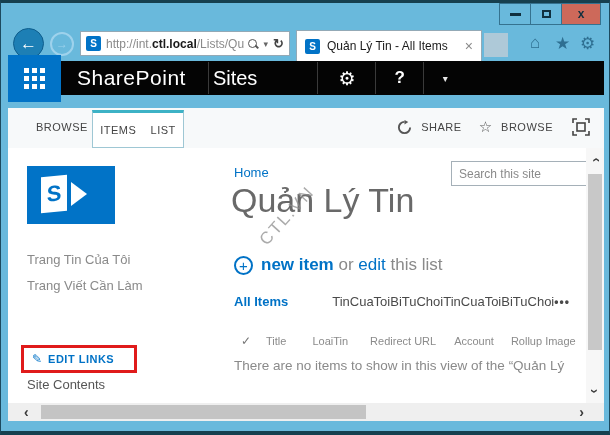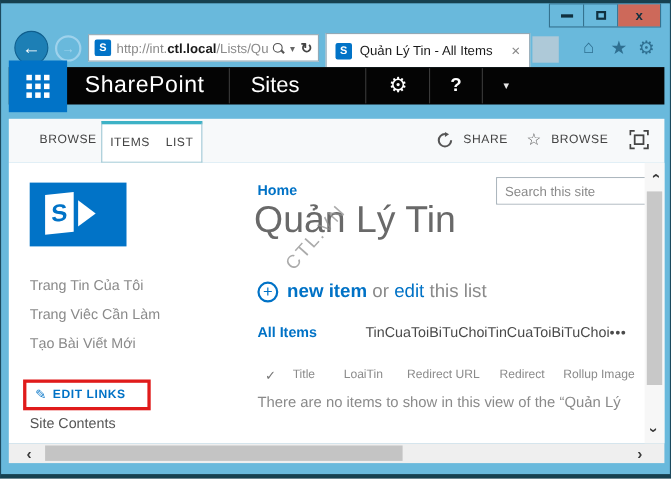--- a/index.html
+++ b/index.html
@@ -75,21 +75,21 @@
     transform:skewY(-6deg); display:flex; align-items:center; justify-content:center;
     color:#0173c7; font-weight:bold; font-size:22px; }
   .logo-chev { position:absolute; left:44px; top:16px; width:0; height:0;
     border-top:12px solid transparent; border-bottom:12px solid transparent; border-left:16px solid #fff; }
   .side-link { position:absolute; left:19px; font-size:13px; color:#8a8a8a; white-space:nowrap; }
   .editlinks-box { position:absolute; left:13px; top:197px; width:116px; height:28px;
     border:3px solid #e01b1b; display:flex; align-items:center; }
   .pencil-icon { color:#0072c6; font-size:12px; margin:0 6px 0 8px; }
   .editlinks-label { color:#0072c6; font-size:11px; font-weight:bold; letter-spacing:0.5px; white-space:nowrap; }
   .site-contents { position:absolute; left:19px; top:229px; font-size:13px; color:#555; }
-  .breadcrumb-home { position:absolute; left:226px; top:17px; font-size:13px; font-weight:bold; color:#0072c6; }
+  .breadcrumb-home { position:absolute; left:226px; top:17px; font-size:13px; font-weight:normal; color:#0072c6; }
   .page-title { position:absolute; left:223px; top:33px; font-size:34px; font-weight:300; color:#696969; white-space:nowrap; }
   .watermark { position:absolute; left:243px; top:58px; font-size:17px; color:#8f8f8f; opacity:0.75;
     transform:rotate(-48deg); letter-spacing:2px; white-space:nowrap; }
   .search-box { position:absolute; left:443px; top:13px; width:142px; height:25px;
     border:1px solid #a5b0b8; background:#fff; }
   .search-box input { width:100%; height:100%; border:none; outline:none; font-size:12px;
     color:#333; padding-left:7px; font-family:"Liberation Sans", sans-serif; }
   .search-box input::placeholder { color:#8a8a8a; }
   .newitem-row { position:absolute; left:226px; top:107px; display:flex; align-items:center;
     font-size:17px; color:#8a8a8a; white-space:nowrap; }
@@ -171,21 +171,21 @@
           <span></span>
           <span></span>
           <span></span>
           <span></span>
           <span></span>
           <span></span>
         </span>
     </div>
     <span class="suite-brand">SharePoint</span>
     <span class="suite-sep" style="margin-left:22px;"></span>
-    <span class="suite-section" style="margin-left:19px;text-align:right;">Sites</span>
+    <span class="suite-section" style="margin-left:4px;text-align:right;">Sites</span>
     <span class="suite-sep" style="margin-left:60px;"></span>
     <span class="suite-gear" style="margin-left:20px;">⚙</span>
     <span class="suite-sep" style="margin-left:20px;"></span>
     <span class="suite-help" style="margin-left:18px;">?</span>
     <span class="suite-sep" style="margin-left:18px;"></span>
     <span class="suite-caret" style="margin-left:19px;">▾</span>
   </div>
 
   <div class="ribbon">
     <span class="ribbon-tab-browse">BROWSE</span>
@@ -208,22 +208,21 @@
     </div>
   </div>
 
   <div class="page">
 
     <div class="side-logo">
       <span class="logo-s">S</span>
       <span class="logo-chev"></span>
     </div>
     <span class="side-link" style="top:104px;">Trang Tin Của Tôi</span>
-    <span class="side-link" style="top:130px;">Trang Viêc Cần Làm</span>
-    <span class="side-link" style="top:156px;">Tạo Bài Viết Mới</span>
+    <span class="side-link" style="top:130px;">Trang Viết Cần Làm</span>
     <div class="editlinks-box">
       <span class="pencil-icon">✎</span>
       <span class="editlinks-label">EDIT LINKS</span>
     </div>
     <span class="site-contents">Site Contents</span>
 
     <span class="breadcrumb-home">Home</span>
     <div class="page-title">Quản Lý Tin</div>
     <div class="watermark">CTL.VN</div>
 
@@ -244,21 +243,21 @@
       <span class="view-item">TinCuaToiBiTuChoi</span>
       <span class="view-item">TinCuaToiBiTuChoi</span>
       <span class="view-ellipsis">•••</span>
     </div>
 
     <div class="cols-row">
       <span class="col-check">✓</span>
       <span class="col-h" style="margin-right:26px;">Title</span>
       <span class="col-h" style="margin-right:22px;">LoaiTin</span>
       <span class="col-h" style="margin-right:18px;">Redirect URL</span>
-      <span class="col-h" style="margin-right:17px;">Redirect</span>
+      <span class="col-h" style="margin-right:17px;">Account</span>
       <span class="col-h">Rollup Image</span>
     </div>
 
     <div class="empty-msg">There are no items to show in this view of the “Quản Lý</div>
   </div>
 
   <div class="vscroll">
     <span class="chev up">›</span>
     <div class="thumb"></div>
     <span class="chev down">›</span>

